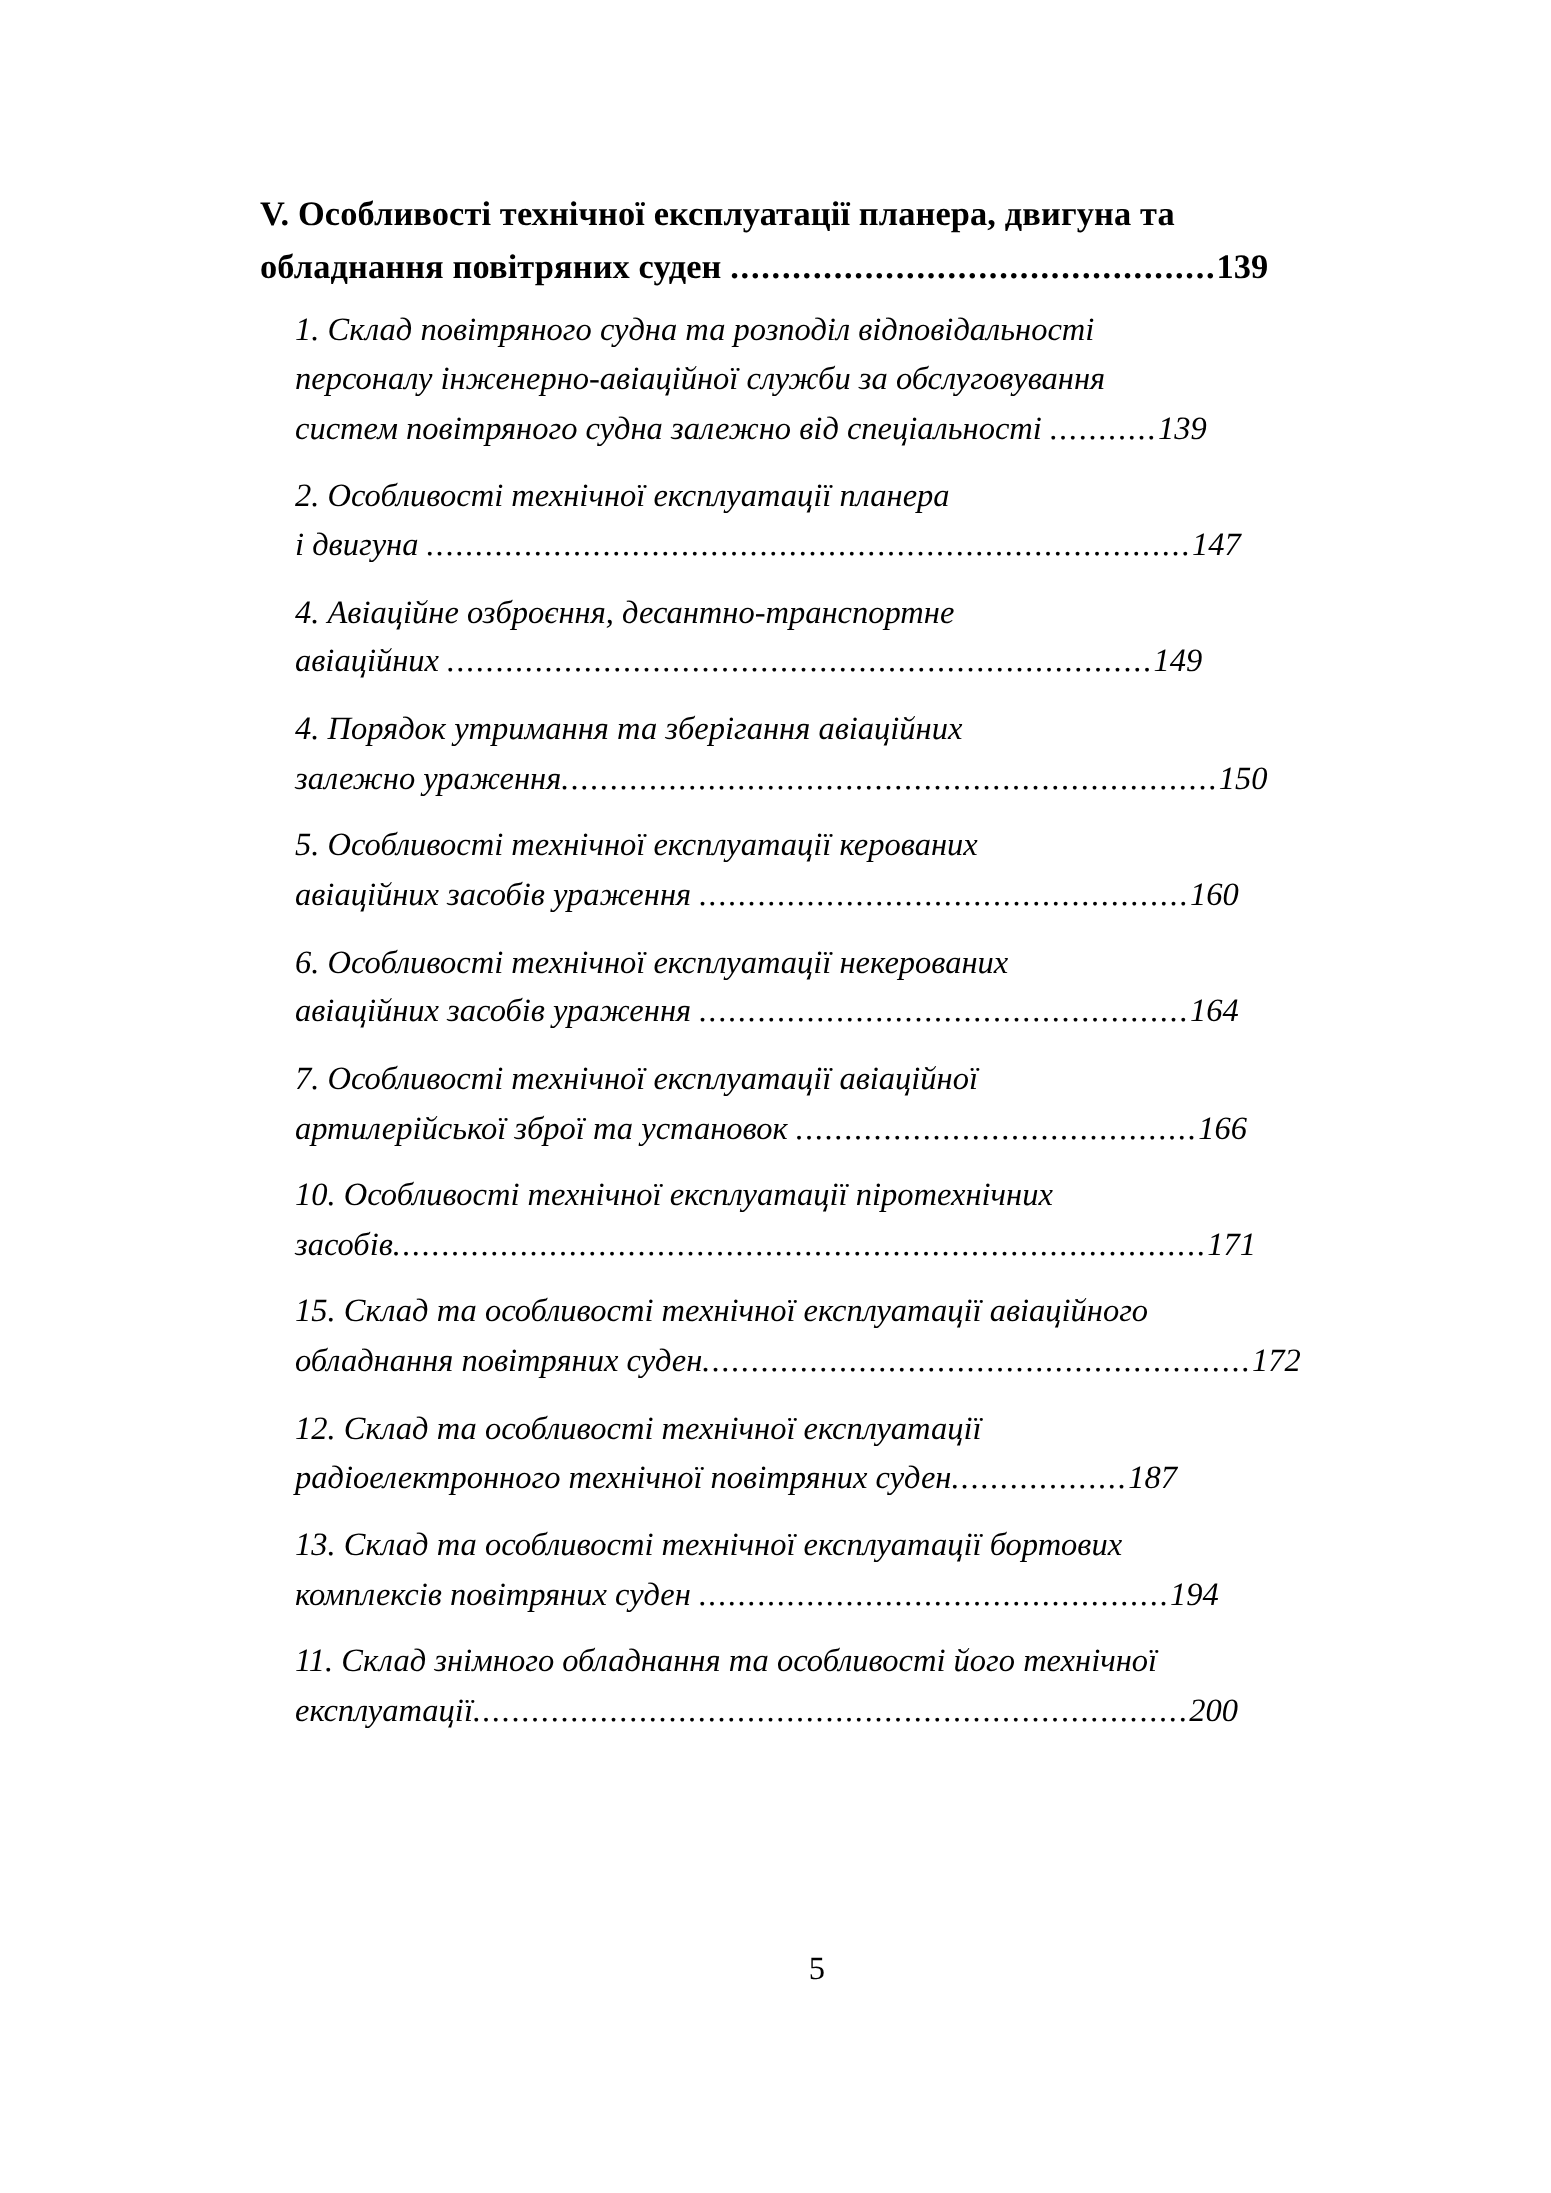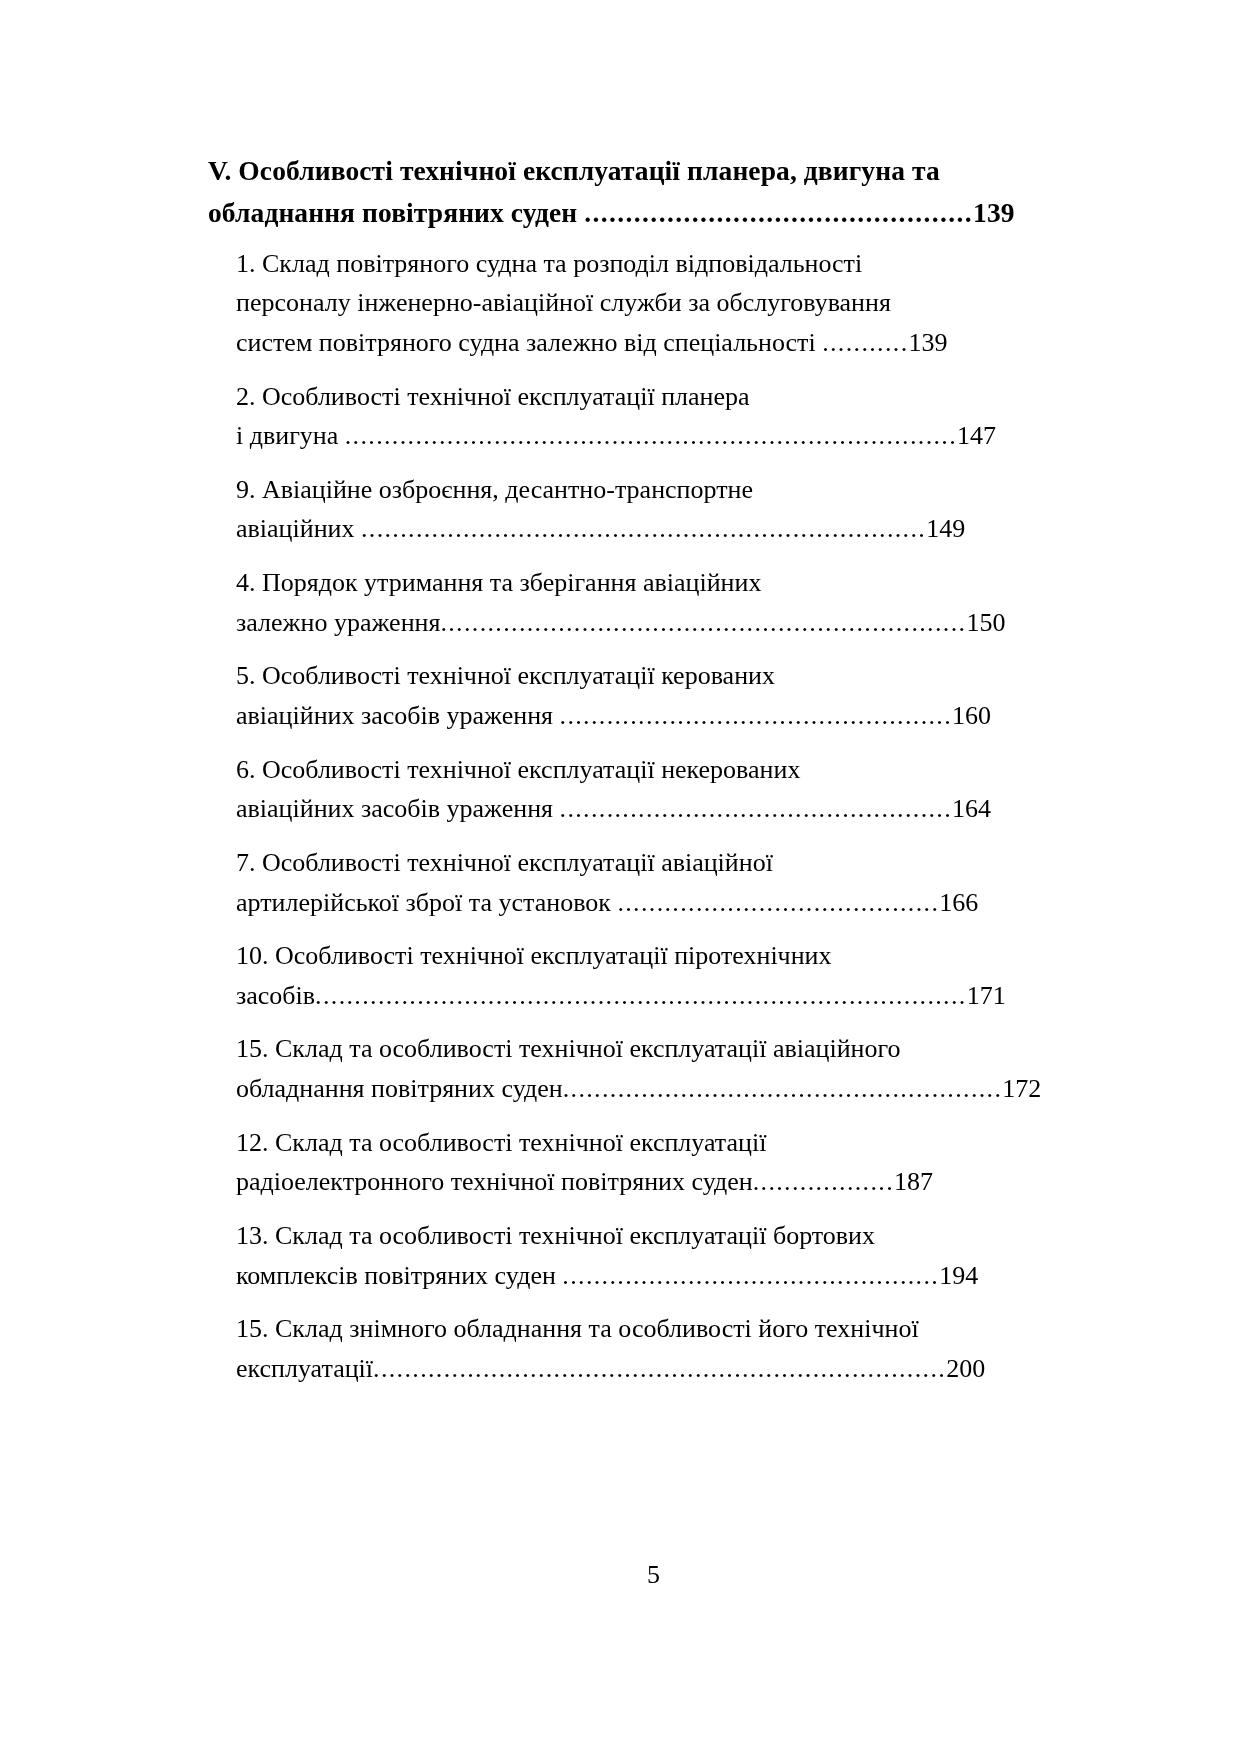--- a/index.html
+++ b/index.html
@@ -49,20 +49,21 @@
   
   .toc-entry {
     font-size: 26px;
     line-height: 1.525;
     margin: 0 0 14px 0;
     padding-left: 28px;
   }
   .toc-entry .line {
     display: block;
     white-space: nowrap;
+    font-style: italic;
   }
   .leader {
     letter-spacing: 1.35px;
   }
   .pageno {
     font-variant-numeric: lining-nums;
   }
 
   .folio {
     position: absolute;
@@ -89,21 +90,21 @@
       <span class="line">персоналу інженерно-авіаційної служби за обслуговування</span>
       <span class="line"><span>систем повітряного судна залежно від спеціальності </span><span class="leader">...........</span><span class="pageno">139</span></span>
     </div>
 
     <div class="toc-entry">
       <span class="line">2. Особливості технічної експлуатації планера</span>
       <span class="line"><span>і двигуна </span><span class="leader">..............................................................................</span><span class="pageno">147</span></span>
     </div>
 
     <div class="toc-entry">
-      <span class="line">9. Авіаційне озброєння, десантно-транспортне</span>
+      <span class="line">4. Авіаційне озброєння, десантно-транспортне</span>
       <span class="line"><span>авіаційних </span><span class="leader">........................................................................</span><span class="pageno">149</span></span>
     </div>
 
     <div class="toc-entry">
       <span class="line">4. Порядок утримання та зберігання авіаційних</span>
       <span class="line"><span>залежно ураження</span><span class="leader">...................................................................</span><span class="pageno">150</span></span>
     </div>
 
     <div class="toc-entry">
       <span class="line">5. Особливості технічної експлуатації керованих</span>
@@ -136,20 +137,20 @@
       <span class="line">12. Склад та особливості технічної експлуатації</span>
       <span class="line"><span>радіоелектронного технічної повітряних суден</span><span class="leader">..................</span><span class="pageno">187</span></span>
     </div>
 
     <div class="toc-entry">
       <span class="line">13. Склад та особливості технічної експлуатації бортових</span>
       <span class="line"><span>комплексів повітряних суден </span><span class="leader">................................................</span><span class="pageno">194</span></span>
     </div>
 
     <div class="toc-entry">
-      <span class="line">15. Склад знімного обладнання та особливості його технічної</span>
+      <span class="line">11. Склад знімного обладнання та особливості його технічної</span>
       <span class="line"><span>експлуатації</span><span class="leader">.........................................................................</span><span class="pageno">200</span></span>
     </div>
 
   </div>
 
   <div class="folio">5</div>
 </div>
 
 </body></html>

